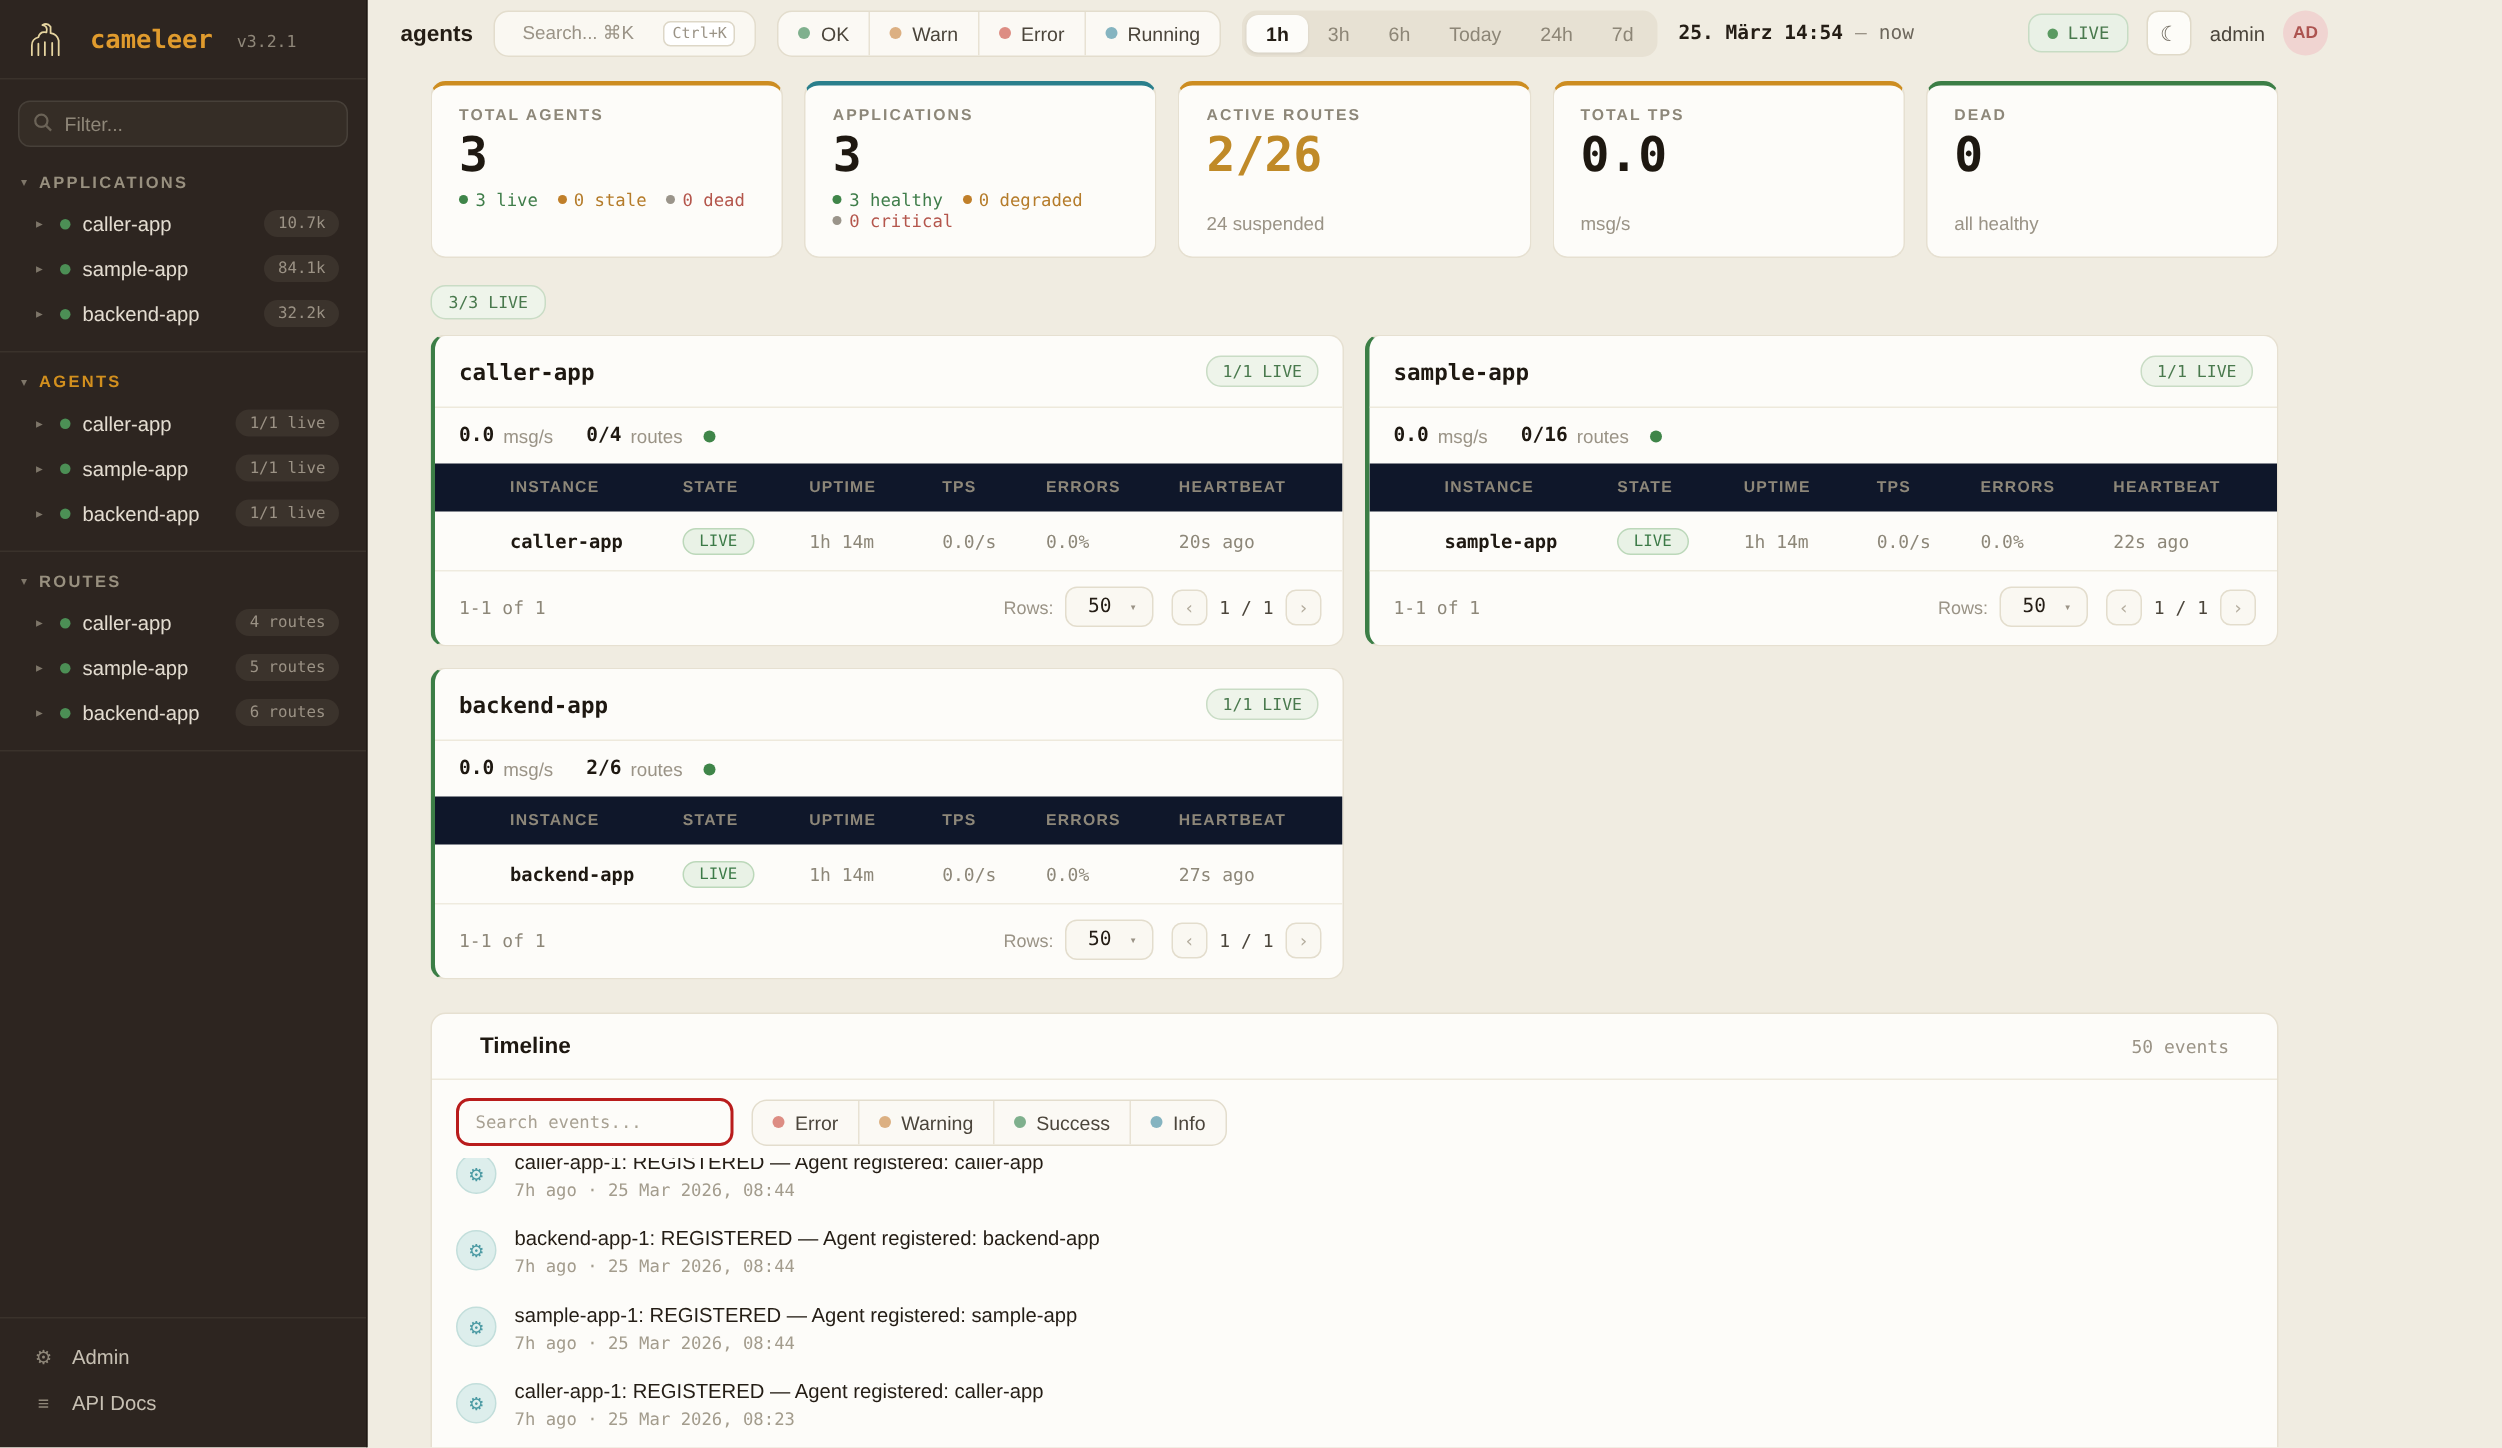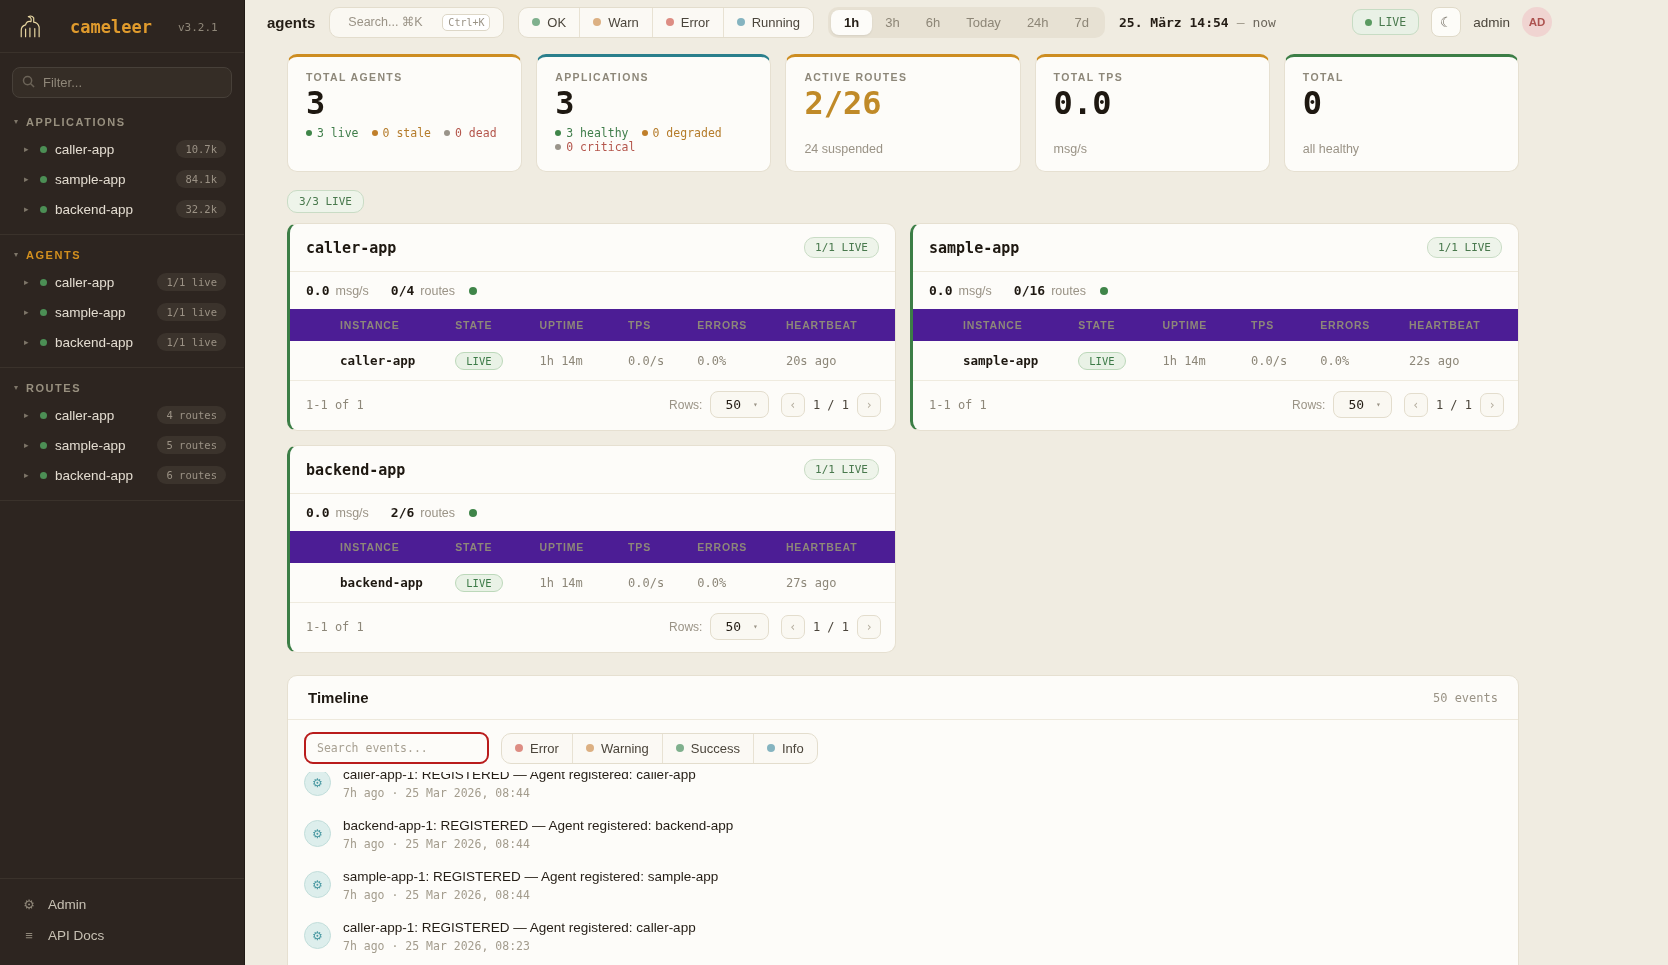--- a/index.html
+++ b/index.html
@@ -10,21 +10,21 @@
     display:flex;
   }
 
   
   .sidebar {
     width:245px; min-width:245px; height:965px;
     background:#2d2520; color:#d9d2c6;
     display:flex; flex-direction:column;
     border-right:1px solid #201a15;
   }
-  .brand { display:flex; align-items:center; gap:24px; padding:14px 16px 12px 16px; border-bottom:1px solid #3a322b;text-align:center; }
+  .brand { display:flex; align-items:center; gap:14px; padding:14px 16px 12px 16px; border-bottom:1px solid #3a322b;text-align:center; }
   .brand-name { font-family:"DejaVu Sans Mono", monospace; font-weight:bold; font-size:17px; color:#e09b2d; }
   .brand-ver { font-family:"DejaVu Sans Mono", monospace; font-size:11px; color:#8f8779; margin-left:2px; }
   .filter-wrap { padding:14px 12px 4px 12px; }
   .filter-input {
     width:100%; background:#352d26; border:1px solid #474039; border-radius:8px;
     padding:7px 10px 7px 30px; color:#d9d2c6; font-size:13px; outline:none;
     font-family:"Liberation Sans", sans-serif;
   }
   .filter-input::placeholder { color:#8f8779; }
   .filter-wrap { position:relative; }
@@ -108,37 +108,37 @@
   .app-card { background:#fdfcf9; border:1px solid #e6e0d1; border-left:3px solid #3c7e46; border-radius:10px; overflow:hidden; }
   .app-head { display:flex; align-items:center; justify-content:space-between; padding:13px 16px; border-bottom:1px solid #eee9dc; }
   .app-name { font-family:"DejaVu Sans Mono",monospace; font-weight:bold; font-size:15px; color:#1e1811; }
   .live-outline { font-family:"DejaVu Sans Mono",monospace; font-size:11px; color:#49794d; background:#eef4ea; border:1px solid #c9dcc5; border-radius:10px; padding:3px 10px; }
   .app-stats { display:flex; align-items:center; gap:6px; padding:11px 16px; font-size:12.5px; color:#9a9386; }
   .app-stats .num { font-family:"DejaVu Sans Mono",monospace; font-weight:bold; color:#1e1811; font-size:13px; }
   .app-stats .gap { width:10px; }
   .hdot { width:8px; height:8px; border-radius:50%; background:#3f8549; margin-left:8px; }
   .tbl { width:100%; }
   .trow { display:grid; grid-template-columns:34px 1.3fr .95fr 1fr .78fr 1fr 1.05fr; align-items:center; padding:0 16px; }
-  .thead { background:#4c1d95; height:32px; }
+  .thead { background:#0f172a; height:32px; }
   .th { font-size:10.5px; letter-spacing:.08em; color:#8d8779; font-weight:bold; }
   .tbody-row { height:40px; border-bottom:1px solid #efebdf; }
   .cell { font-family:"DejaVu Sans Mono",monospace; font-size:12px; color:#8d8779; }
   .cell.name { font-weight:bold; color:#1e1811; font-size:12.5px; }
   .rowdot { width:8px; height:8px; border-radius:50%; background:#3f8549; }
   .live-badge { display:inline-block; font-family:"DejaVu Sans Mono",monospace; font-size:10.5px; color:#3c7a47; background:#e9f2e6; border:1px solid #bcd8ba; border-radius:10px; padding:2px 10px; }
   .tfoot { display:flex; align-items:center; padding:10px 14px 12px 16px; font-family:"DejaVu Sans Mono",monospace; font-size:12px; color:#8d8779; }
   .tfoot .spacer { flex:1; }
   .rows-label { font-family:"Liberation Sans",sans-serif; font-size:12px; color:#9a9386; margin-right:8px; }
   .rows-select { display:flex; align-items:center; gap:12px; background:#faf8f2; border:1px solid #e3ddcd; border-radius:8px; padding:5px 10px 5px 14px; color:#241d15; font-size:13px; cursor:pointer; margin-right:12px; }
   .rows-select .caret { font-size:8px; color:#9a9386; }
   .pg-btn { width:24px; height:24px; border:1px solid #e3ddcd; background:#faf8f2; border-radius:7px; display:flex; align-items:center; justify-content:center; color:#b4ad9e; font-size:12px; cursor:pointer; }
   .pg-num { margin:0 8px; color:#4b453b; }
 
   .timeline-card { margin-top:22px; background:#fdfcf9; border:1px solid #e6e0d1; border-radius:10px; overflow:hidden; min-height:300px; }
-  .tl-head { display:flex; align-items:center; justify-content:space-between; padding:13px 20px; border-bottom:1px solid #eee9dc; }
+  .tl-head { display:flex; align-items:center; justify-content:space-between; padding:13px 32px; border-bottom:1px solid #eee9dc; }
   .tl-title { font-weight:bold; font-size:15px; color:#1e1811; }
   .tl-count { font-family:"DejaVu Sans Mono",monospace; font-size:12px; color:#9a9386; }
   .tl-toolbar { display:flex; align-items:center; gap:12px; padding:12px 16px 8px 16px; }
   .ev-search { width:185px; border:2px solid #b91c1c; background:#fdfcf9; border-radius:9px; padding:7px 11px; font-family:"DejaVu Sans Mono",monospace; font-size:11.5px; color:#6d675c; outline:none; }
   .ev-search::placeholder { color:#a8a193; }
   .events { overflow:hidden; padding:0 16px; }
   .event { display:flex; gap:12px; padding:9px 0; }
   .event:first-child { margin-top:-14px; }
   .ev-ic { width:27px; height:27px; min-width:27px; border-radius:50%; background:#ddeeec; border:1px solid #c2dedb; color:#4b9aa3; font-size:12px; display:flex; align-items:center; justify-content:center; margin-top:2px; }
   .ev-title { font-size:13.5px; color:#241d15; }
@@ -352,21 +352,21 @@
           <div class="stat-label">ACTIVE ROUTES</div>
           <div class="stat-value orange">2/26</div>
           <div class="stat-sub">24 suspended</div>
         </div>
         <div class="stat-card">
           <div class="stat-label">TOTAL TPS</div>
           <div class="stat-value">0.0</div>
           <div class="stat-sub">msg/s</div>
         </div>
         <div class="stat-card accent-green">
-          <div class="stat-label">TOTAL</div>
+          <div class="stat-label">DEAD</div>
           <div class="stat-value">0</div>
           <div class="stat-sub">all healthy</div>
         </div>
       </div>
 
       <div>
         <span class="overview-badge">3/3 LIVE</span>
       </div>
 
       <div class="apps-grid">

